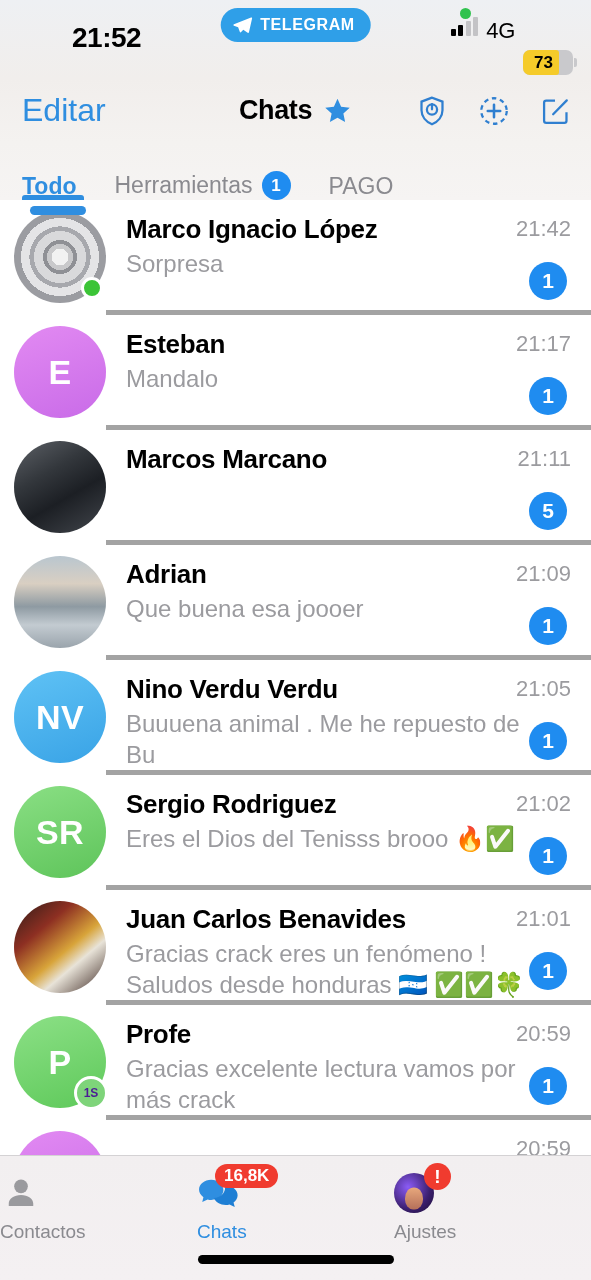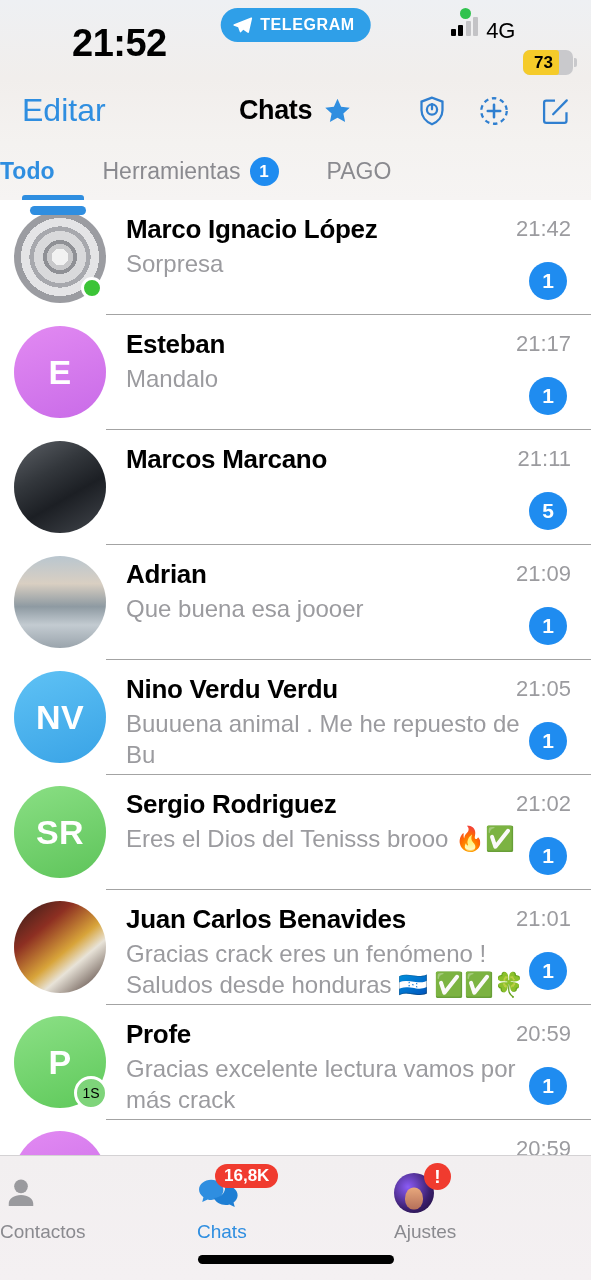--- a/index.html
+++ b/index.html
@@ -13,21 +13,21 @@
   .phone{ position:relative; width:591px; height:1280px; overflow:hidden; background:#fff; }
 
   
   .statusbar{
     position:relative; height:78px;
     background:linear-gradient(180deg,#eef0f3 0%,#f1eeec 100%);
     display:flex; align-items:center;
   }
   .sb-time{
     position:absolute; left:72px; top:22px;
-    font-size:38px; font-weight:bold; color:#000; letter-spacing:-0.5px;
+    font-size:28px; font-weight:bold; color:#000; letter-spacing:-0.5px;
   }
   .tg-pill{
     position:absolute; left:50%; transform:translateX(-50%); top:8px;
     height:34px; padding:0 16px 0 12px; border-radius:17px;
     background:#2f9fe8; display:flex; align-items:center; gap:8px;
   }
   .tg-pill .plane{ width:20px; height:20px; display:block; }
   .tg-pill .lbl{ color:#fff; font-size:16px; font-weight:bold; letter-spacing:0.6px; }
   .sb-right{
     position:absolute; right:18px; top:18px;
@@ -76,21 +76,21 @@
     display:flex; align-items:center; gap:10px;
   }
   .nav-title{ font-size:27px; font-weight:bold; color:#000; letter-spacing:-0.4px; }
   .nav-icons{ position:absolute; right:18px; display:flex; align-items:center; gap:28px; }
   .nav-icons svg{ display:block; }
 
   
   .filters{
     position:relative; height:57px;
     background:linear-gradient(180deg,#f4f2f0 0%,#f6f4f3 100%);
-    display:flex; align-items:center; gap:48px;
+    display:flex; align-items:flex-end; padding-left:22px; gap:38px;
     white-space:nowrap; overflow:hidden;
   }
   .filter{ display:flex; align-items:center; gap:9px; font-size:23px; color:#8a8a8f; }
   .filter.active{ color:#2f8ee0; font-weight:bold; }
   .fbadge{
     min-width:29px; height:29px; padding:0 9px; border-radius:15px;
     background:#1f8cf0; color:#fff; font-size:17px; font-weight:bold;
     display:flex; align-items:center; justify-content:center;
   }
   .filters:after{
@@ -116,29 +116,29 @@
   .online-dot{
     position:absolute; right:3px; bottom:4px;
     width:22px; height:22px; border-radius:50%;
     background:#3bc436; border:3px solid #fff;
   }
   .story-badge{
     position:absolute; right:-2px; bottom:-2px;
     width:34px; height:34px; border-radius:50%;
     background:#7ed47a; border:3px solid #fff;
     display:flex; align-items:center; justify-content:center;
-    color:#000000; font-size:14px; font-weight:normal;
+    color:#4c1d95; font-size:12px; font-weight:bold;
   }
   .story-top{
     position:absolute; left:16px; top:-5px;
     width:56px; height:9px; border-radius:5px; background:#2f8ee0;
   }
   .content{
     flex:1 1 auto; min-width:0; padding-left:20px; padding-top:14px;
-    border-bottom:1px solid #a3a3a3; position:relative;
+    border-bottom:5px solid #a3a3a3; position:relative;
   }
   .row:last-child .content{ border-bottom:1px solid #dededf; }
   .title{
     font-size:26px; font-weight:bold; color:#000; letter-spacing:-0.3px;
     white-space:nowrap; overflow:hidden; line-height:1.2;
   }
   .msg{
     font-size:24px; color:#9b9b9f; line-height:1.28; margin-top:4px;
     overflow:hidden; max-width:400px;
   }

